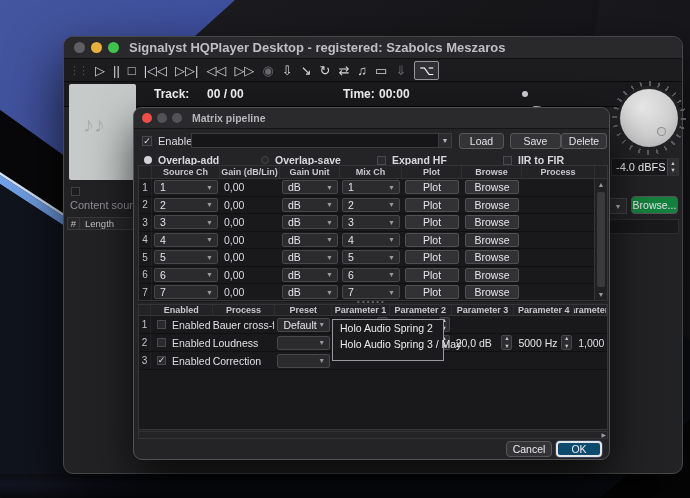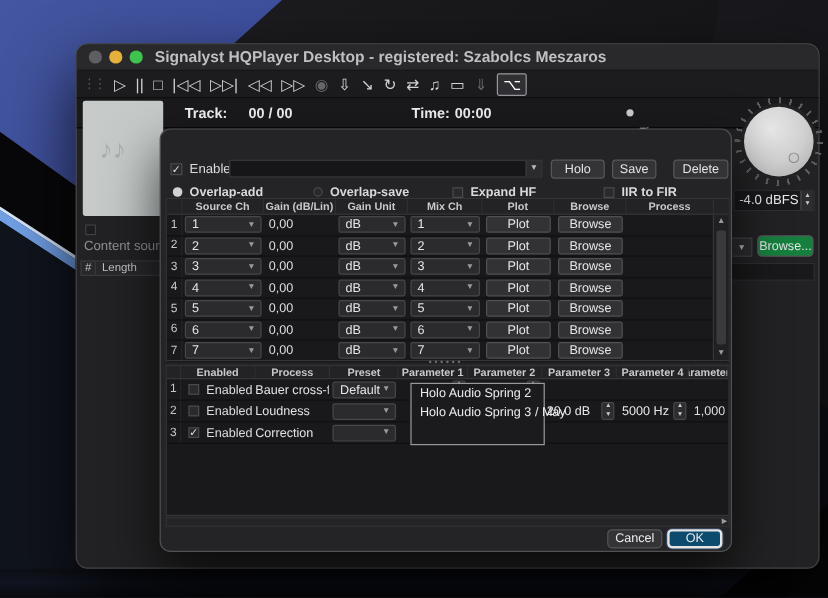--- a/index.html
+++ b/index.html
@@ -131,21 +131,21 @@
   .mc0{width:13px;} .mc1{width:68px;} .mc2{width:60px;} .mc3{width:60px;} .mc4{width:62px;}
   .mc5{width:60px;} .mc6{width:60px;} .mc7{width:73px;}
   .pc0{width:12px;} .pc1{width:62px;} .pc2{width:63px;} .pc3{width:57px;} .pc4{width:58px;}
   .pc5{width:62px;} .pc6{width:63px;} .pc7{width:60px;} .pc8{width:33px;}
   .pcell{align-self:stretch;display:flex;align-items:center;}
   .pt-process{font-size:10.5px;color:#e2e2e6;white-space:nowrap;overflow:hidden;width:61px;}
   .spin{margin:1px 2px;height:15px;flex:1;display:flex;align-items:center;position:relative;}
   .spin .sv{flex:1;font-size:10.5px;color:#e6e6ea;padding-left:2px;white-space:nowrap;}
   .spin .spin-btns{height:15px;border:1px solid #46464a;border-radius:2px;}
 
-  .dropdown{position:absolute;left:208px;top:211px;width:112px;height:52px;background:#1b1b1d;
+  .dropdown{position:absolute;left:198px;top:211px;width:112px;height:42px;background:#1b1b1d;
     border:1px solid #99999d;z-index:5;}
   .dd-item{height:16px;display:flex;align-items:center;padding-left:7px;font-size:10.5px;
     color:#ebebee;white-space:nowrap;}
   .dd-item.selected{background:#2e6be5;color:#fff;}
 
   .hscroll{position:absolute;left:4px;top:323px;width:470px;height:8px;background:#242427;border:1px solid #333336;}
   .hs-arrow{position:absolute;right:1px;top:0;font-size:6px;color:#9a9a9e;line-height:6px;}
 
   .dlg-btn2{position:absolute;top:333px;height:16px;width:46px;background:#343437;
     border:1px solid #57575a;border-radius:4px;color:#ececf0;font-size:10.5px;
@@ -220,31 +220,39 @@
   <div class="volume-spin">
     <span class="volume-value">-4.0 dBFS</span>
     <span class="spin-btns">▲<br>▼</span>
   </div>
   <div class="mini-combo">▼</div>
   <div class="browse-btn">Browse...</div>
   <div class="right-input"></div>
 </div>
 
 <div class="dialog">
+  <div class="dlg-titlebar">
+    <div class="lights" style="padding-left:8px;gap:5px;">
+      <span class="dlg-light dl-red"></span>
+      <span class="dlg-light dl-gray"></span>
+      <span class="dlg-light dl-gray"></span>
+    </div>
+    <span class="dlg-title">Matrix pipeline</span>
+  </div>
 
   <div class="dlg-enabled">
     <span class="check">✓</span>
     <span class="lbl">Enabled</span>
   </div>
   <div class="dlg-combo">
     <span class="cmb-val"></span>
     <span class="cmb-arrow">▼</span>
   </div>
-  <div class="dlg-btn" id="btn-load" style="left:325px;width:45px;">Holo</div>
-  <div class="dlg-btn" id="btn-save" style="left:376px;width:37px;">Save</div>
+  <div class="dlg-btn" id="btn-load" style="left:325px;width:45px;">Load</div>
+  <div class="dlg-btn" id="btn-save" style="left:376px;width:51px;">Save</div>
   <div class="dlg-btn" id="btn-delete" style="left:427px;width:46px;">Delete</div>
 
   <div class="opt" style="left:10px;">
     <span class="radio sel"></span>
     <span class="lbl">Overlap-add</span>
   </div>
   <div class="opt" style="left:127px;">
     <span class="radio unsel"></span>
     <span class="lbl">Overlap-save</span>
   </div>

